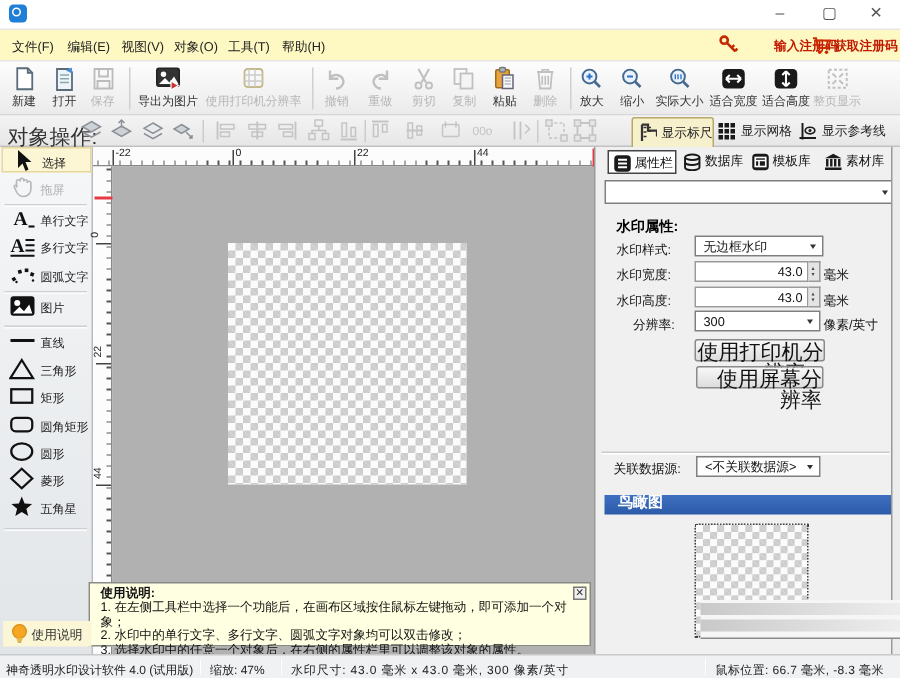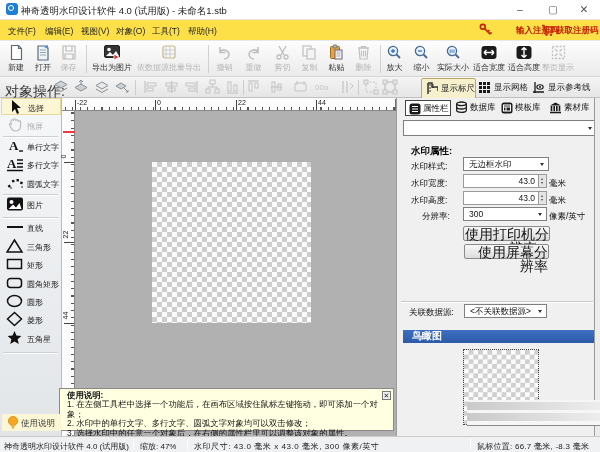--- a/index.html
+++ b/index.html
@@ -6,21 +6,21 @@
 html,body { width:600px; height:452px; overflow:hidden; }
 body { font-family:"Liberation Sans",sans-serif; position:relative; background:#f0f0f0; }
 div { position:absolute; }
 
 #titlebar { left:0; top:0; width:600px; height:20px; background:#ffffff; border-bottom:1px solid #e6e6e6; }
 #appicon { left:6px; top:3px; width:12px; height:12px; border-radius:3px; background:#1f7fd6; }
 #appicon .c { position:absolute; left:2px; top:2px; width:6px; height:6px; border-radius:50%; border:1px solid #fff; }
 #title { left:21px; top:5px; font-size:9.5px; color:#1a1a1a; }
 .winbtn { top:3px; width:14px; height:14px; color:#555; font-size:10.5px; text-align:center; line-height:13px; }
 
-#menubar { left:0; top:20px; width:600px; height:20px; background:#fde047; }
+#menubar { left:0; top:20px; width:600px; height:20px; background:#fef9c3; }
 .menuitem { top:6px; font-size:8.5px; color:#222; }
 .regbtn { top:5px; font-size:8.5px; color:#c21a00; font-weight:bold; white-space:nowrap; }
 
 #toolbar1 { left:0; top:40px; width:600px; height:37px; background:linear-gradient(#fdfdfd,#ebebeb); border-top:1px solid #e8e8e8; border-bottom:1px solid #d6d6d6;padding-left:40px; }
 .tbtn { top:3px; height:32px; text-align:center; }
 .tbtn .ic { position:relative; display:block; margin:0 auto; }
 .tbtn .lb { position:relative; display:block; font-size:8px; color:#333; margin-top:1px; white-space:nowrap; }
 .tbtn.dis .lb { color:#b6b6b6; }
 .vsep1 { top:4px; width:1px; height:28px; background:#d0d0d0; }
 #toolbar2 { left:0; top:77px; width:600px; height:21px; background:linear-gradient(#f4f4f4,#e6e6e6); border-bottom:1px solid #c0c0c0; }
@@ -89,21 +89,20 @@
 .st { top:4px; white-space:nowrap; font-size:8px; }
 .stsep { top:2px; width:1px; height:11px; background:#c9c9c9; border-right:1px solid #fff; }
 svg { display:block; }
 </style>
 </head>
 <body>
 <div id="titlebar">
   <div id="appicon">
       <div class="c"></div>
     </div>
-  <div id="title">神奇透明水印设计软件 4.0 (试用版) - 未命名1.stb</div>
   <div class="winbtn" style="left:513px;">–</div>
   <div class="winbtn" style="left:546px;">▢</div>
   <div class="winbtn" style="left:577px;">✕</div>
 </div>
 
 <div id="menubar">
   <div class="menuitem" style="left:8px;">文件(F)</div>
   <div class="menuitem" style="left:45px;">编辑(E)</div>
   <div class="menuitem" style="left:81px;">视图(V)</div>
   <div class="menuitem" style="left:116px;">对象(O)</div>
@@ -152,21 +151,21 @@
         <path d="M3 12 l4 -4 3 3 3 -4 3 5 z" fill="#fff"></path>
         <path d="M11 10 l5 3 -5 3 z" fill="#c33" stroke="#fff" stroke-width="0.8"></path>
       </svg>
     <span class="lb">导出为图片</span>
     </div>
   <div class="tbtn dis" style="left:134px; width:70px;">
     <svg class="ic" width="17" height="17" viewBox="0 0 17 17">
         <rect x="2" y="2" width="12" height="12" rx="2" fill="none" stroke="#c3b98a" stroke-width="1.2"></rect>
         <path d="M5 2 v12 M9 2 v12 M2 6 h12 M2 10 h12" stroke="#ccc" stroke-width="1"></path>
       </svg>
-    <span class="lb">依数据源批量导出</span>
+    <span class="lb">使用打印机分辨率</span>
     </div>
   <div class="vsep1" style="left:208px;"></div>
   <div class="tbtn dis" style="left:211px; width:27px;">
     <svg class="ic" width="17" height="17" viewBox="0 0 17 17">
         <path d="M4 8 a5 5 0 0 1 9 2.5 a5 5 0 0 1 -5 4.5" fill="none" stroke="#c0c0c0" stroke-width="1.6"></path>
         <path d="M4 3 v5.5 h5.5" fill="none" stroke="#c0c0c0" stroke-width="1.6"></path>
       </svg>
     <span class="lb">撤销</span>
     </div>
   <div class="tbtn dis" style="left:240px; width:27px;">
@@ -478,21 +477,21 @@
   <div id="checker"></div>
 </div>
 <div id="hred"></div>
 <div id="vred"></div>
 
 <div id="rightpanel">
   <div class="tab sel" style="left:8px; width:46px; padding-left:3px;"><svg width="12" height="12" viewBox="0 0 12 12">
         <rect x="0.5" y="0.5" width="11" height="11" rx="2.5" fill="#1a1a1a"></rect>
         <path d="M3 3.5 h6 M3 6 h6 M3 8.5 h6" stroke="#fff" stroke-width="1.2"></path>
       </svg>属性栏</div>
-  <div class="tab" style="left:58px;"><svg width="13" height="13" viewBox="0 0 13 13">
+  <div class="tab" style="left:58px;font-family:Liberation Serif, serif;"><svg width="13" height="13" viewBox="0 0 13 13">
         <g fill="none" stroke="#1a1a1a" stroke-width="1.3">
           <ellipse cx="6.5" cy="2.8" rx="4.8" ry="1.8"></ellipse>
           <path d="M1.7 2.8 v3.4 c0 1 2.1 1.8 4.8 1.8 s4.8 -.8 4.8 -1.8 v-3.4"></path>
           <path d="M1.7 6.2 v3.4 c0 1 2.1 1.8 4.8 1.8 s4.8 -.8 4.8 -1.8 v-3.4"></path>
         </g>
       </svg>数据库</div>
   <div class="tab" style="left:104px;"><svg width="12" height="12" viewBox="0 0 12 12">
         <rect x="0.5" y="0.5" width="11" height="11" rx="2.5" fill="#1a1a1a"></rect>
         <rect x="2.5" y="3" width="7" height="6" fill="none" stroke="#fff" stroke-width="1.1"></rect>
         <path d="M2.5 5 h7 M5 5 v4" stroke="#fff" stroke-width="1.1"></path>

